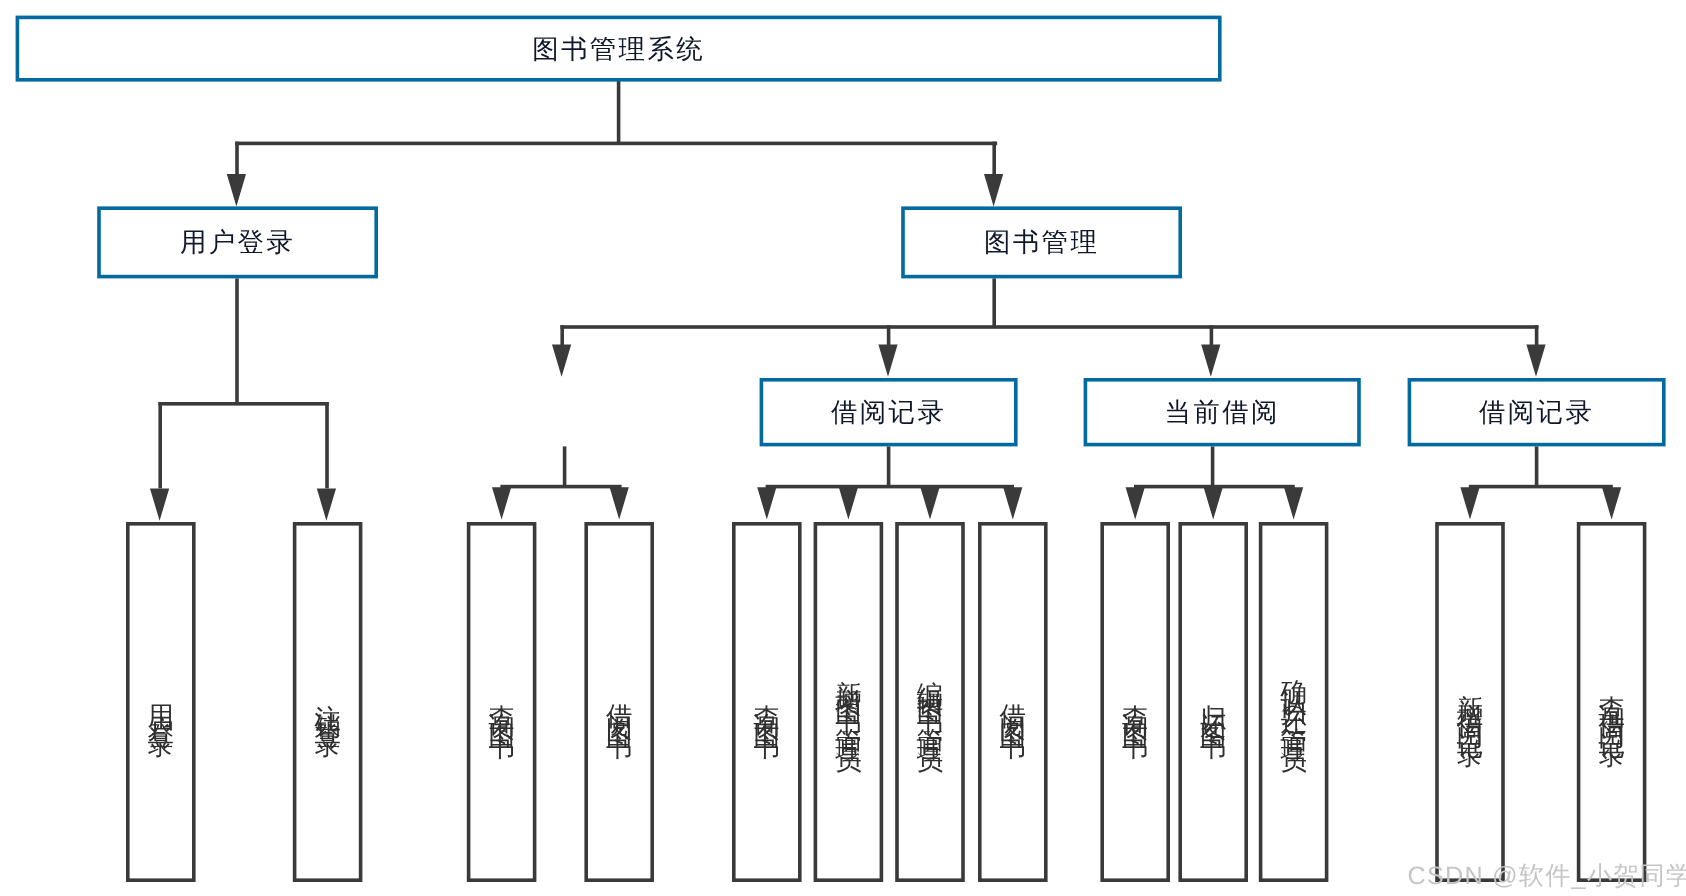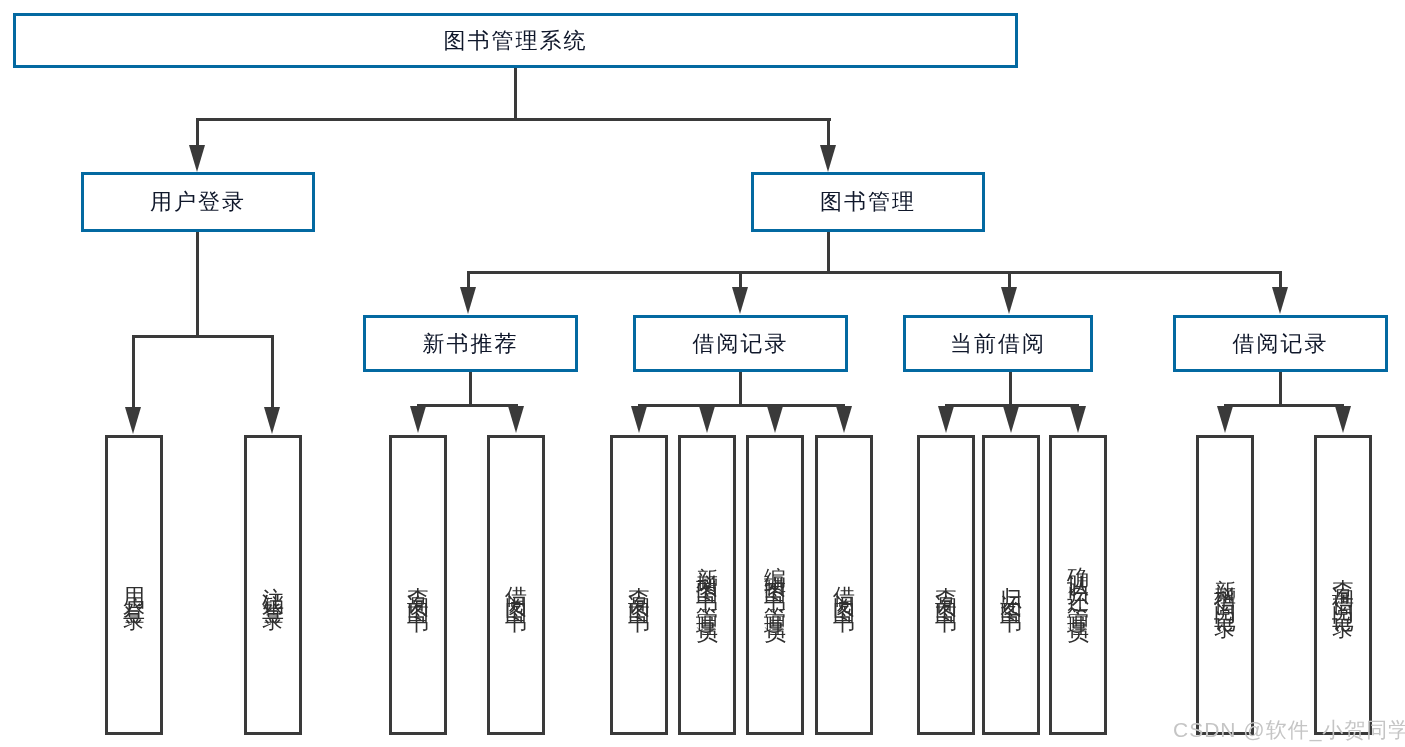--- a/index.html
+++ b/index.html
@@ -60,25 +60,24 @@
 <body>
 
 <div id="stage">
 
   <div class="box" style="left:13px;top:13px;width:1005px;height:55px;">图书管理系统</div>
 
   <div class="box" style="left:81px;top:172px;width:234px;height:60px;">用户登录</div>
 
   <div class="box" style="left:711px;top:172px;width:234px;height:60px;margin-left:40px;">图书管理</div>
 
-  <div class="box" style="left:363px;top:315px;width:215px;height:57px;">新书推荐</div>
 
   <div class="box" style="left:633px;top:315px;width:215px;height:57px;">借阅记录</div>
 
-  <div class="box" style="left:903px;top:315px;width:190px;height:57px;">当前借阅</div>
+  <div class="box" style="left:903px;top:315px;width:231px;height:57px;">当前借阅</div>
 
   <div class="box" style="left:1173px;top:315px;width:215px;height:57px;">借阅记录</div>
 
   <div class="vbox" style="left:105px;">
     <span>用户登录</span>
   </div>
   <div class="vbox" style="left:244px;">
     <span>注销登录</span>
   </div>
 

